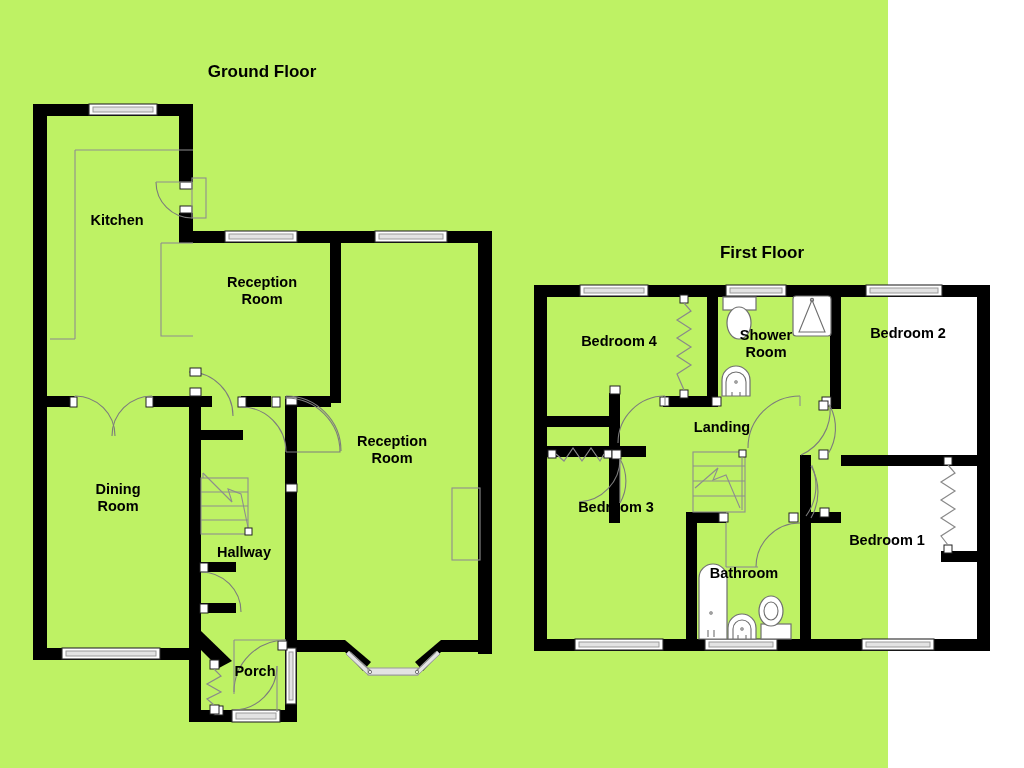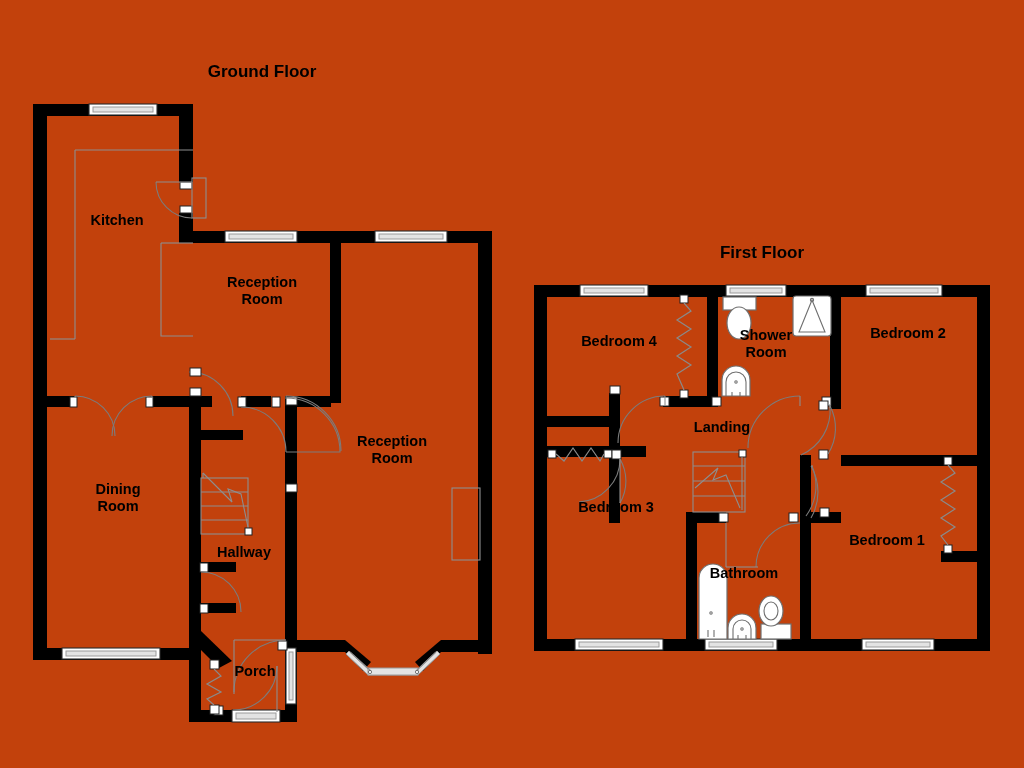--- a/index.html
+++ b/index.html
@@ -8,23 +8,23 @@
     background: #ffffff;
   }
   body {
     width: 1024px;
     height: 768px;
     font-family: "Liberation Sans", sans-serif;
     overflow: hidden;
   }
   #plan-root {
     position: relative;
-    width: 1024px;
+    width: 888px;
     height: 768px;
-    background: #c2410c;
+    background: #bef264;
   }
   svg.floorplan {
     position: absolute;
     top: 0;
     left: 0;
     width: 1024px;
     height: 768px;
   }
   .wall      { fill: #000000; }
   .thinline  { fill: none; stroke: #8e8e8e; stroke-width: 1.1; }

